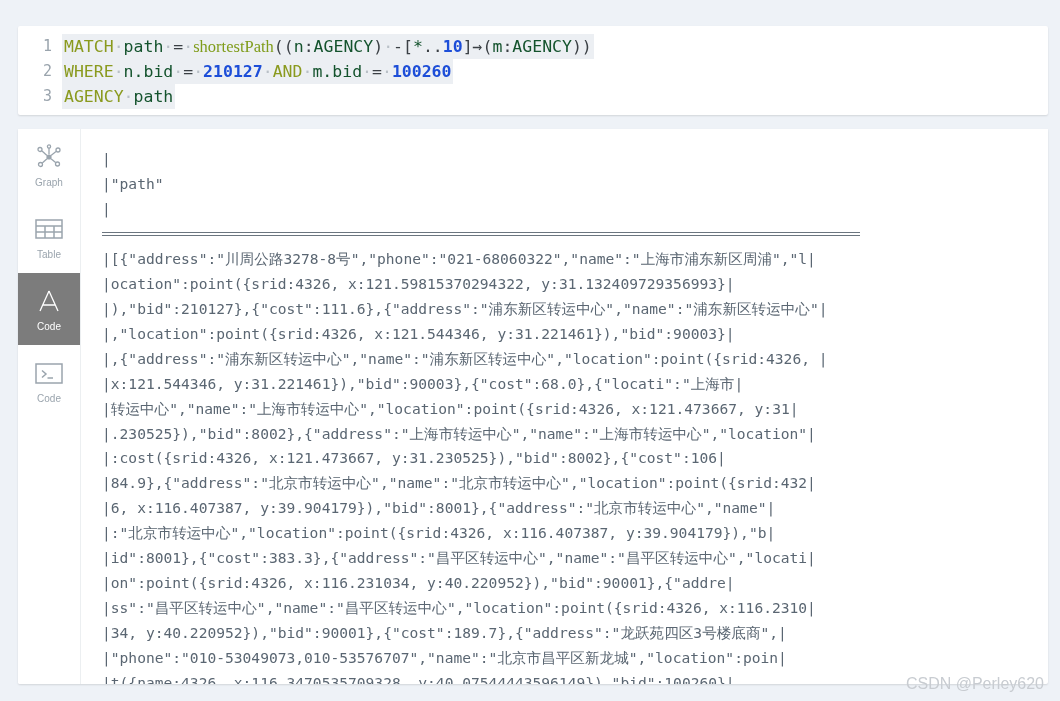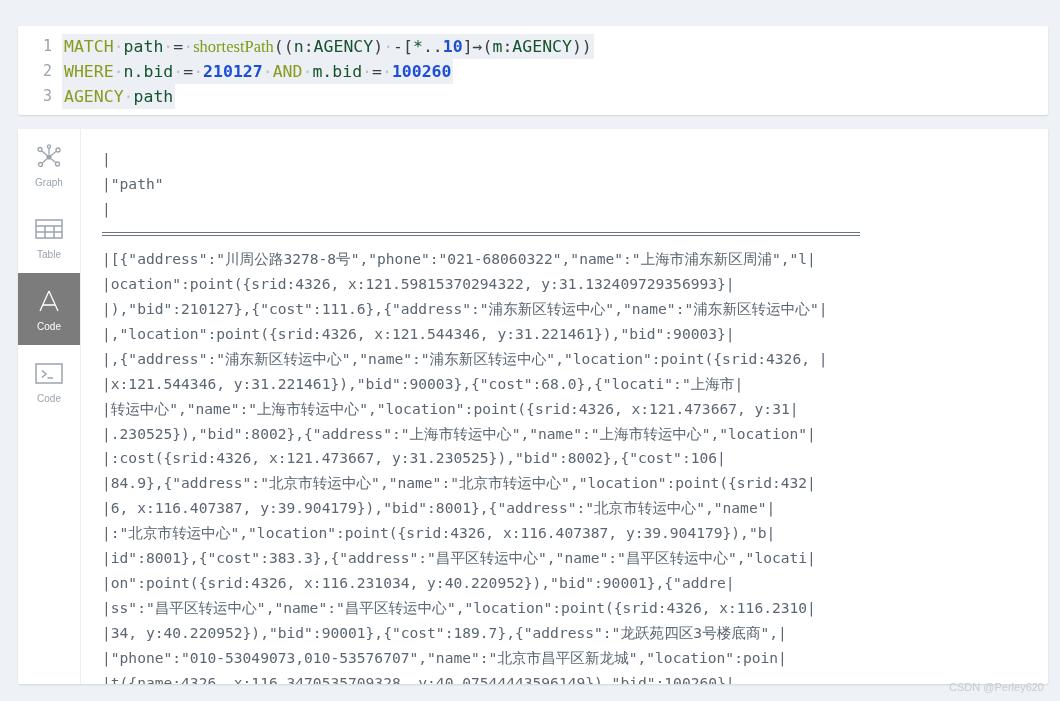--- a/index.html
+++ b/index.html
@@ -137,21 +137,21 @@
     border-bottom: 1px solid #6b757f;
     height: 2px;
   }
 
   
   .watermark {
     position: absolute;
     right: 16px;
     bottom: 8px;
     color: #c8ccd1;
-    font-size: 11px;
+    font-size: 16px;
     font-family: "Liberation Sans", sans-serif;
     user-select: none;
   }
 </style>
 </head>
 <body>
 
 <div id="app">
 
   <div class="editor">

